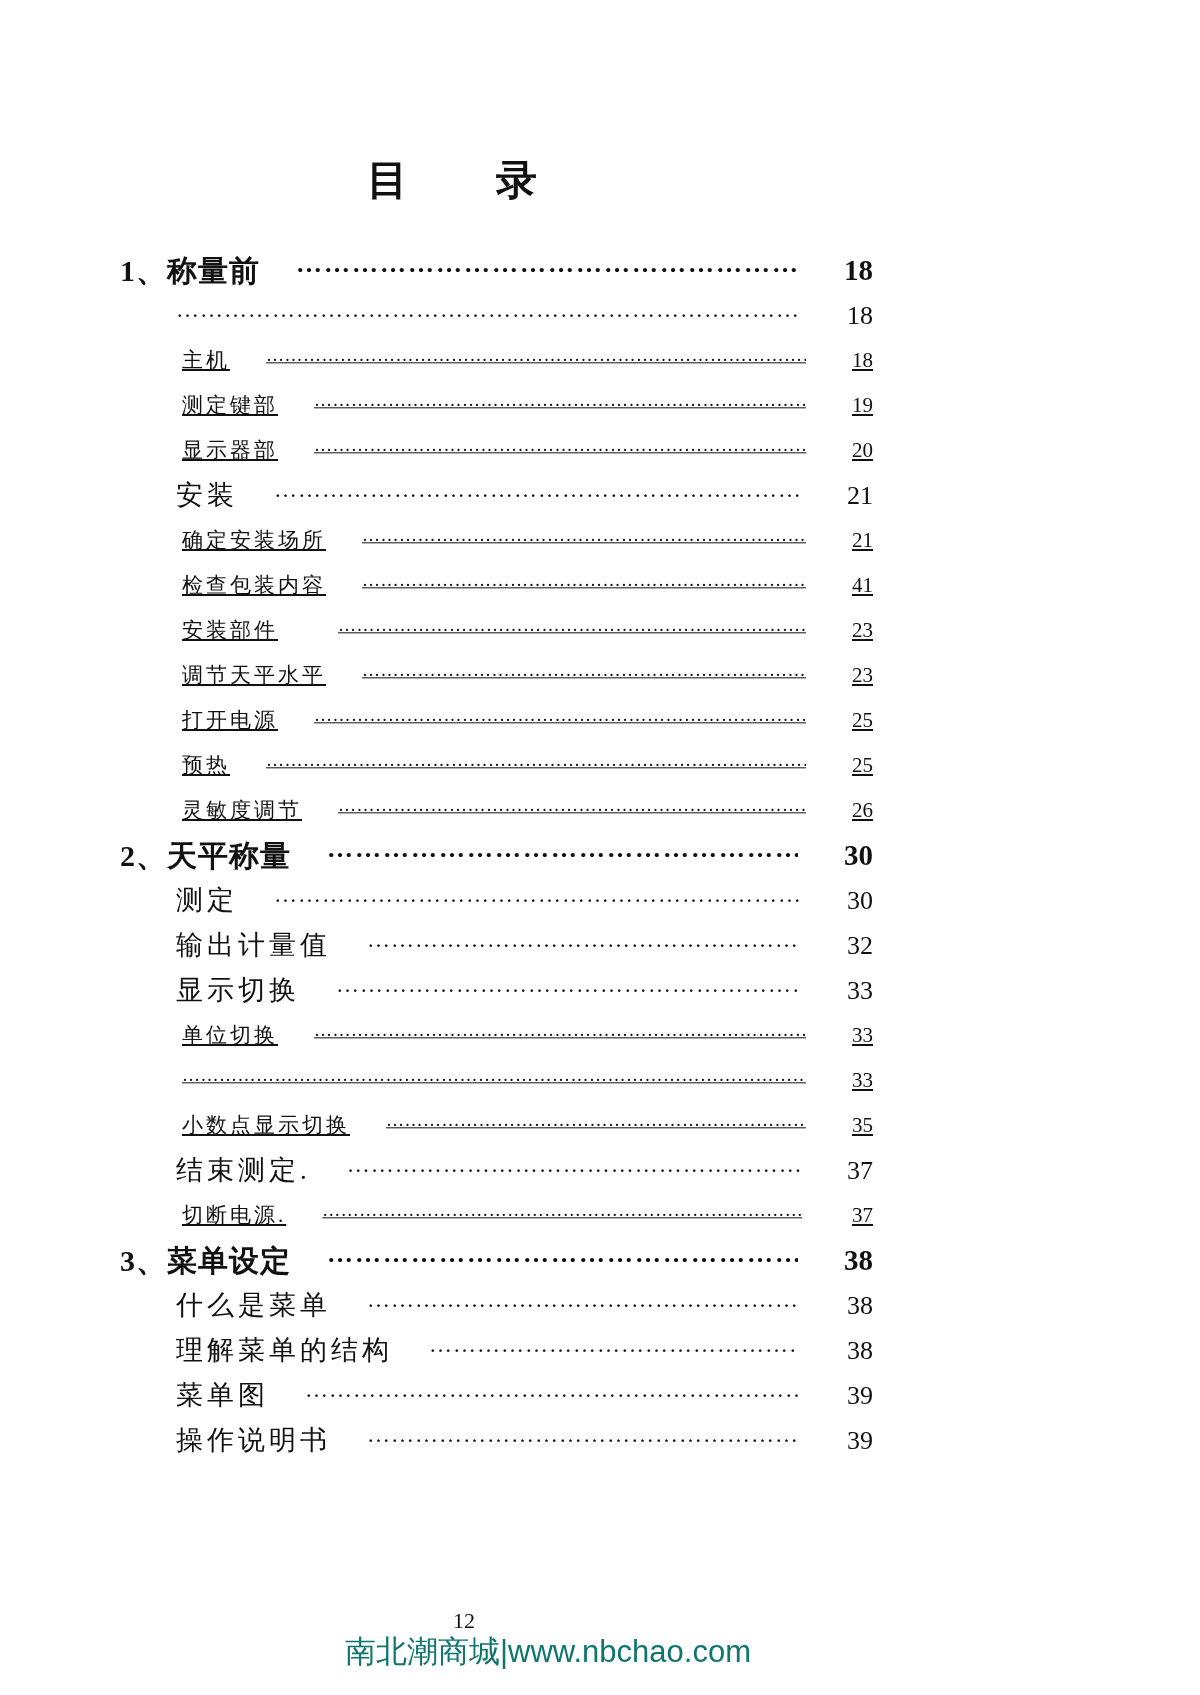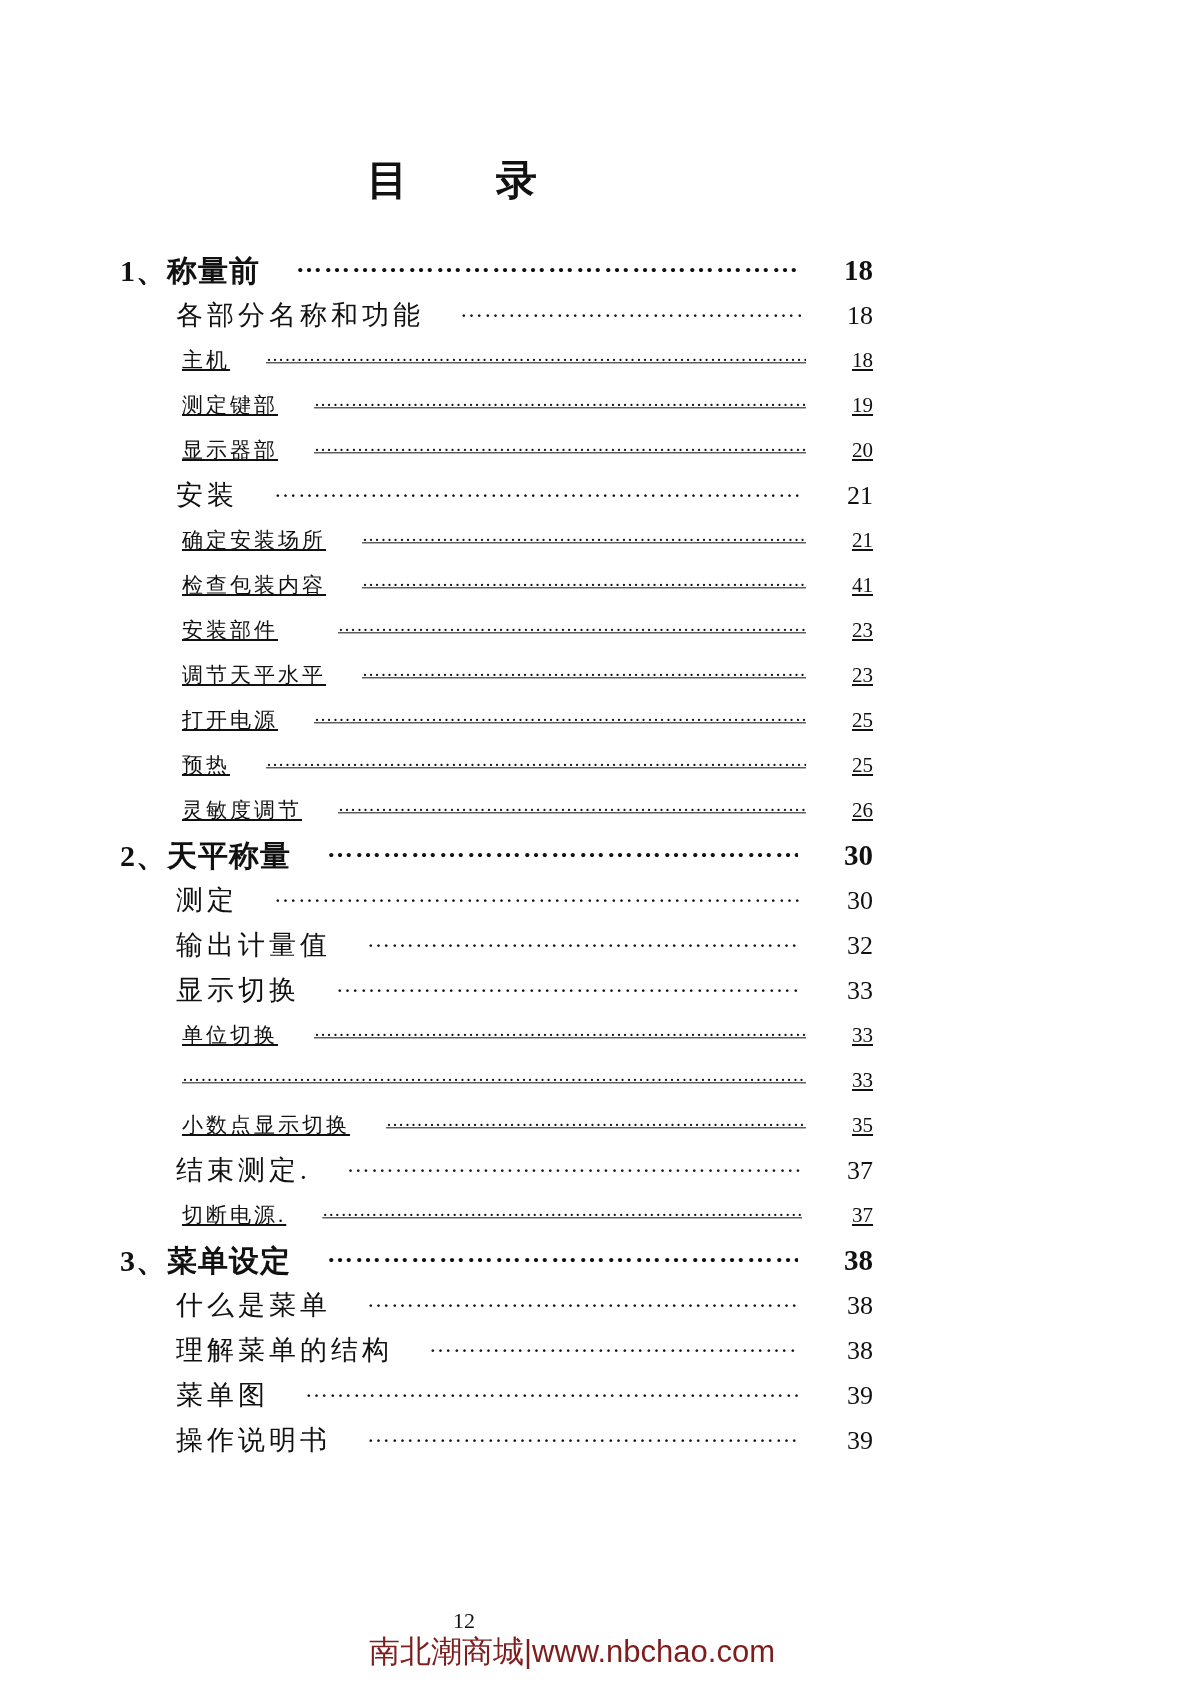--- a/index.html
+++ b/index.html
@@ -73,41 +73,39 @@
     transform:translateX(-30px);
     font-size:22px;
     line-height:1.2;
   }
   .watermark{
     position:absolute;
     top:1633px;
     left:345px;
     font-size:31px;
     line-height:1.2;
-    color:#7f1d1d;
+    color:#0f766e;
     font-family:"Liberation Sans","DejaVu Sans",sans-serif;
-    margin-left:24px;
   }
 </style>
 </head>
 <body>
 
 <div class="page">
 
   <div class="doc-title">目　　录</div>
 
   <div class="toc">
     <div class="toc-row level-1">
       <span class="toc-label">1、称量前</span>
       <span class="leader">…………………………………………………………………………………………………………………………………………………………………………………………………………………………………………………………………………………………………………………………………………………………</span>
       <span class="page-num">18</span>
     </div>
 
     <div class="toc-row level-2">
-      <span class="toc-label">各部分名称和功能</span>
       <span class="leader">…………………………………………………………………………………………………………………………………………………………………………………………………………………………………………………………………………………………………………………………………………………………</span>
       <span class="page-num">18</span>
     </div>
 
     <div class="toc-row level-3">
       <span class="toc-label">主机</span>
       <span class="leader">…………………………………………………………………………………………………………………………………………………………………………………………………………………………………………………………………………………………………………………………………………………………</span>
       <span class="page-num">18</span>
     </div>
 

